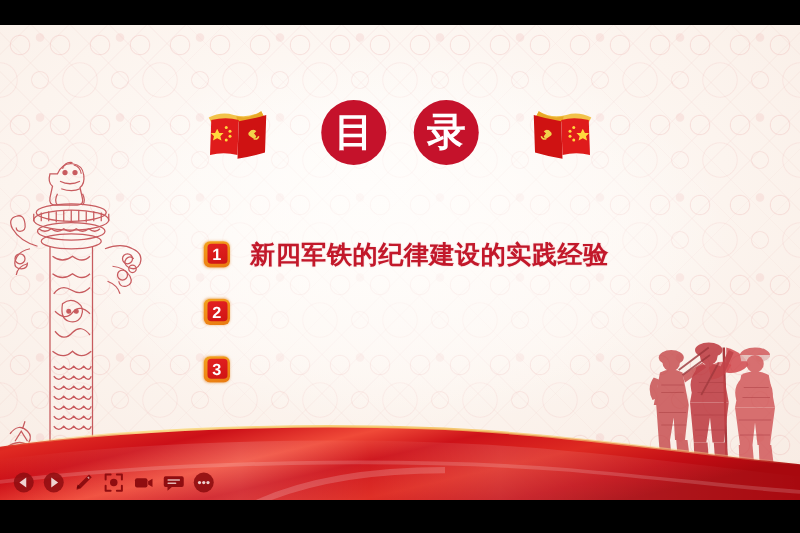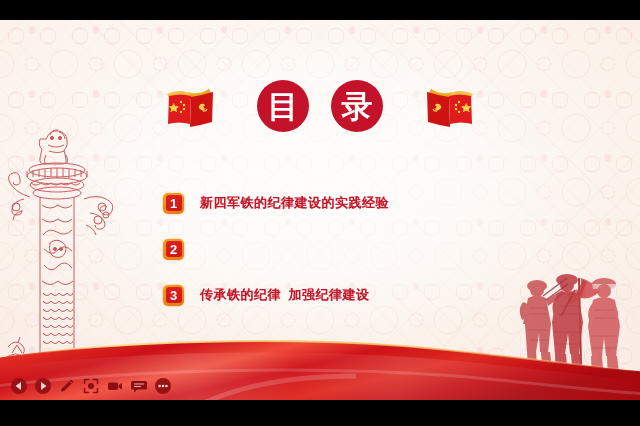--- a/index.html
+++ b/index.html
@@ -162,25 +162,25 @@
     position: relative;
     z-index: 2;
     color: #ffffff;
     font-size: 13px;
     font-weight: 700;
     line-height: 1;
     font-family: "Liberation Sans", sans-serif;
   }
   .toc-text {
     color: #c2182a;
-    font-size: 13px;
+    font-size: 20px;
     font-weight: 700;
     letter-spacing: 0.5px;
     white-space: pre;
-    font-family: Liberation Serif, serif;
+    font-family: Liberation Sans, sans-serif;
     text-shadow: 0 0 1px rgba(194,24,42,0.35);
   }
 
   
   .toolbar {
     position: absolute;
     left: 0;
     bottom: 26px;
     width: 640px;
     height: 28px;
@@ -434,21 +434,20 @@
       <div class="toc-item">
         <div class="toc-num">
           <span>2</span>
         </div>
       </div>
 
       <div class="toc-item">
         <div class="toc-num">
           <span>3</span>
         </div>
-        <div class="toc-text">传承铁的纪律  加强纪律建设</div>
       </div>
 
     </div>
 
   </div>
 
   <div class="toolbar">
 
     <div class="tb-btn" title="">
       <svg width="18" height="18" viewBox="0 0 18 18">

